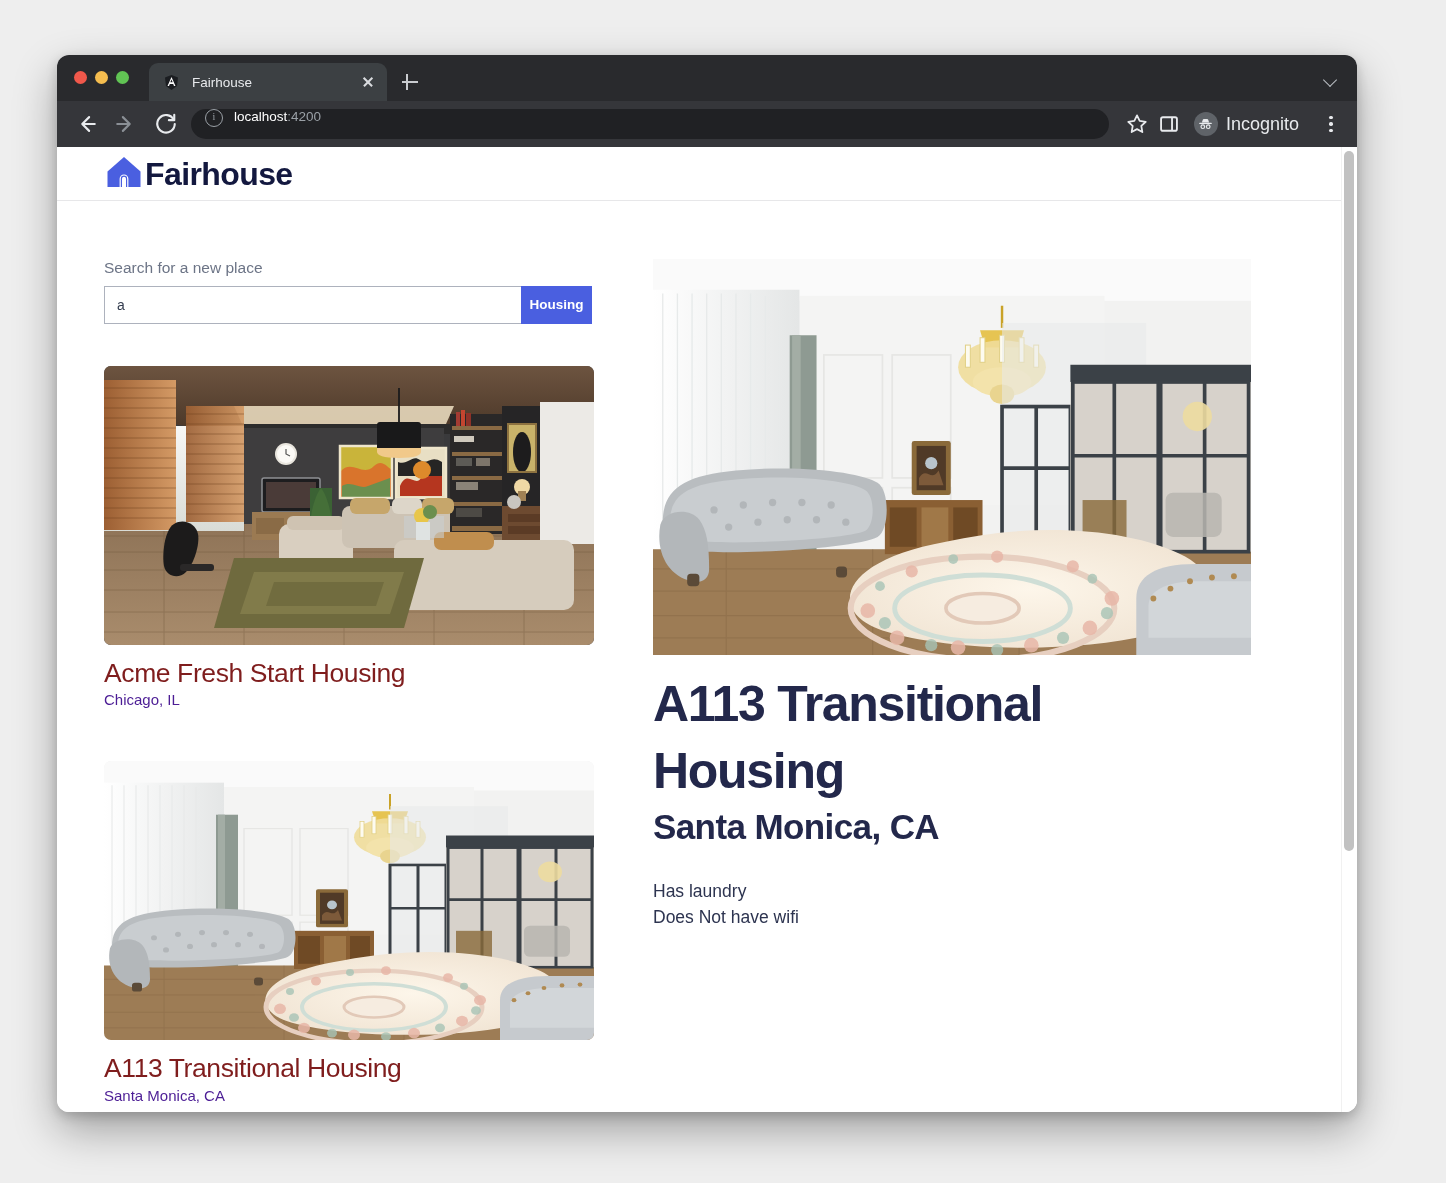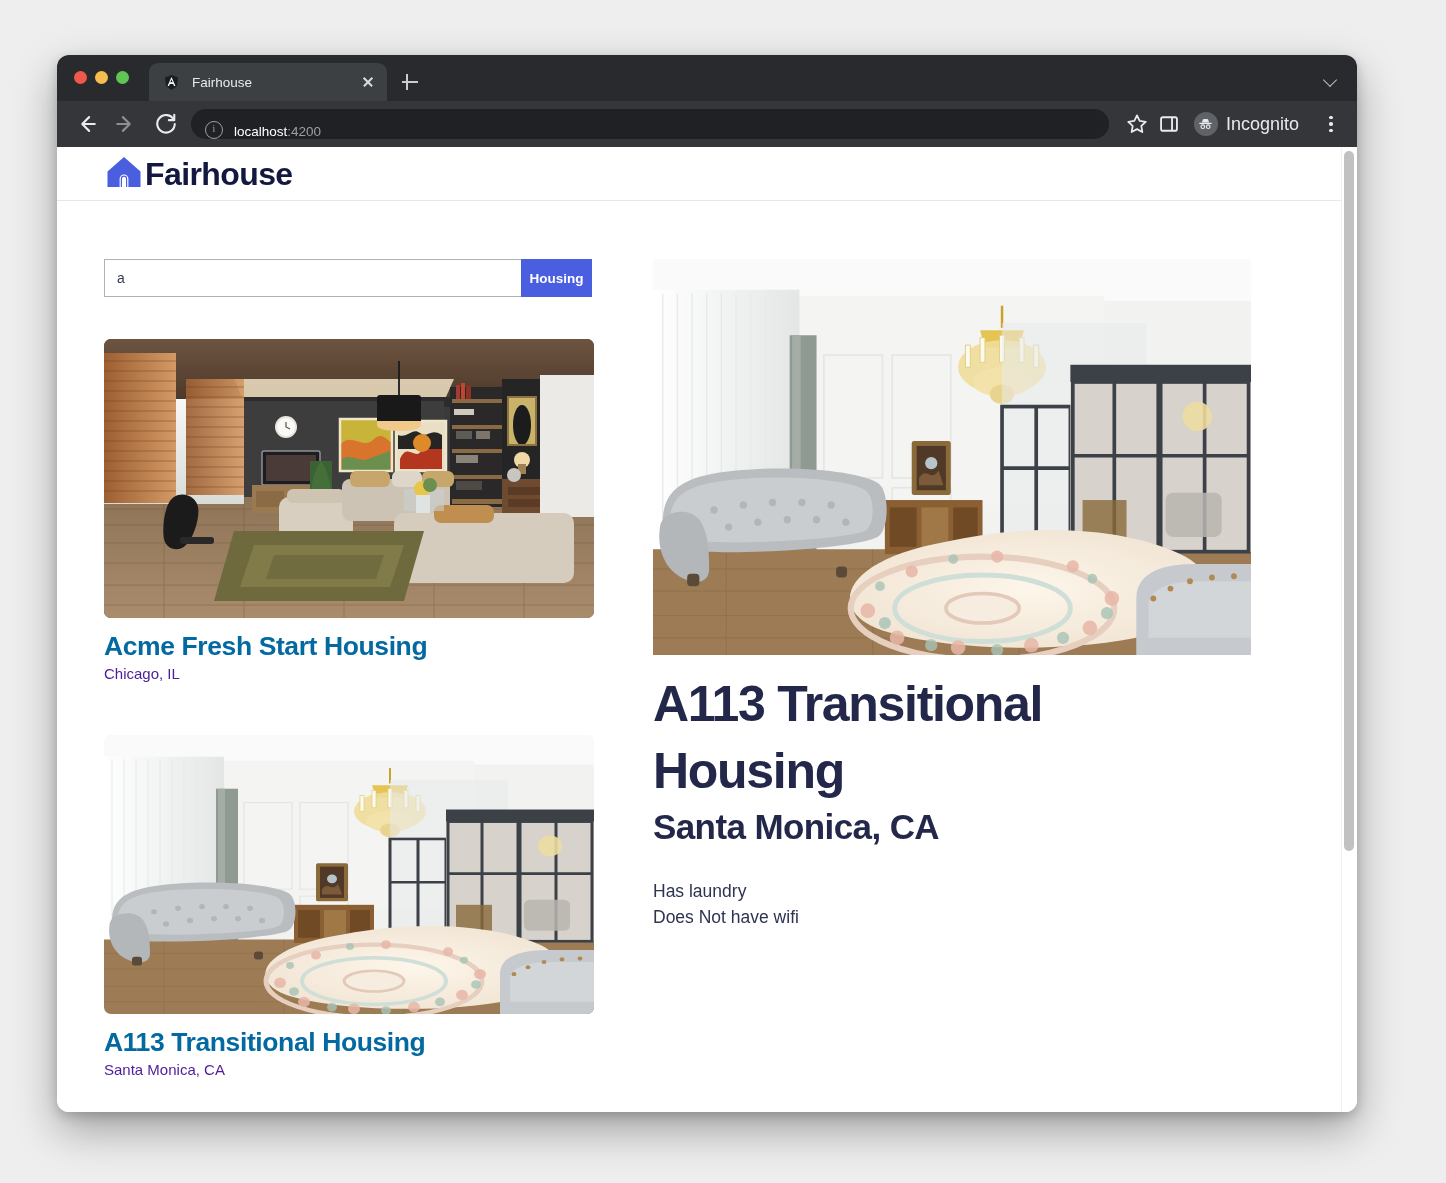--- a/index.html
+++ b/index.html
@@ -150,21 +150,21 @@
     position: relative;
     flex: 0 0 auto;
   }
   .nav-btn svg { display: block; }
   #omnibox {
     flex: 1 1 auto;
     height: 30px;
     background: #202124;
     border-radius: 15px;
     display: flex;
-    align-items: flex-end;
+    align-items: flex-start;
     padding: 0 14px;
     box-sizing: border-box;
     margin-right: 10px;
     min-width: 0;
   }
   #site-info-icon {
     width: 16px;
     height: 16px;
     border: 1.4px solid #9aa0a6;
     border-radius: 50%;
@@ -357,22 +357,22 @@
   .listing-photo {
     width: 490px;
     height: 279px;
     border-radius: 7px;
     overflow: hidden;
     display: block;
   }
   .listing-photo svg { display: block; width: 100%; height: 100%; }
   .listing-name {
     font-size: 26.5px;
-    font-weight: bold;
-    color: #0369a1;
+    font-weight: normal;
+    color: #7f1d1d;
     letter-spacing: -0.4px;
     margin: 15px 0 4px 0;
     line-height: 1.05;
   }
   .listing-city {
     font-size: 15px;
     color: #4c1d95;
     line-height: 1.2;
   }
 
@@ -506,20 +506,21 @@
           </span>
           <span id="brand-name">Fairhouse</span>
         </div>
       </div>
 
       <div id="main">
 
         <div id="left-column">
 
           <div id="search-section">
+            <div id="search-label">Search for a new place</div>
             <div id="search-form">
               <input id="search-input" type="text" value="a" style="">
               <button id="search-button">Housing</button>
             </div>
           </div>
 
           <div id="listing-list">
 
             <div class="listing-card">
               <div class="listing-photo">

